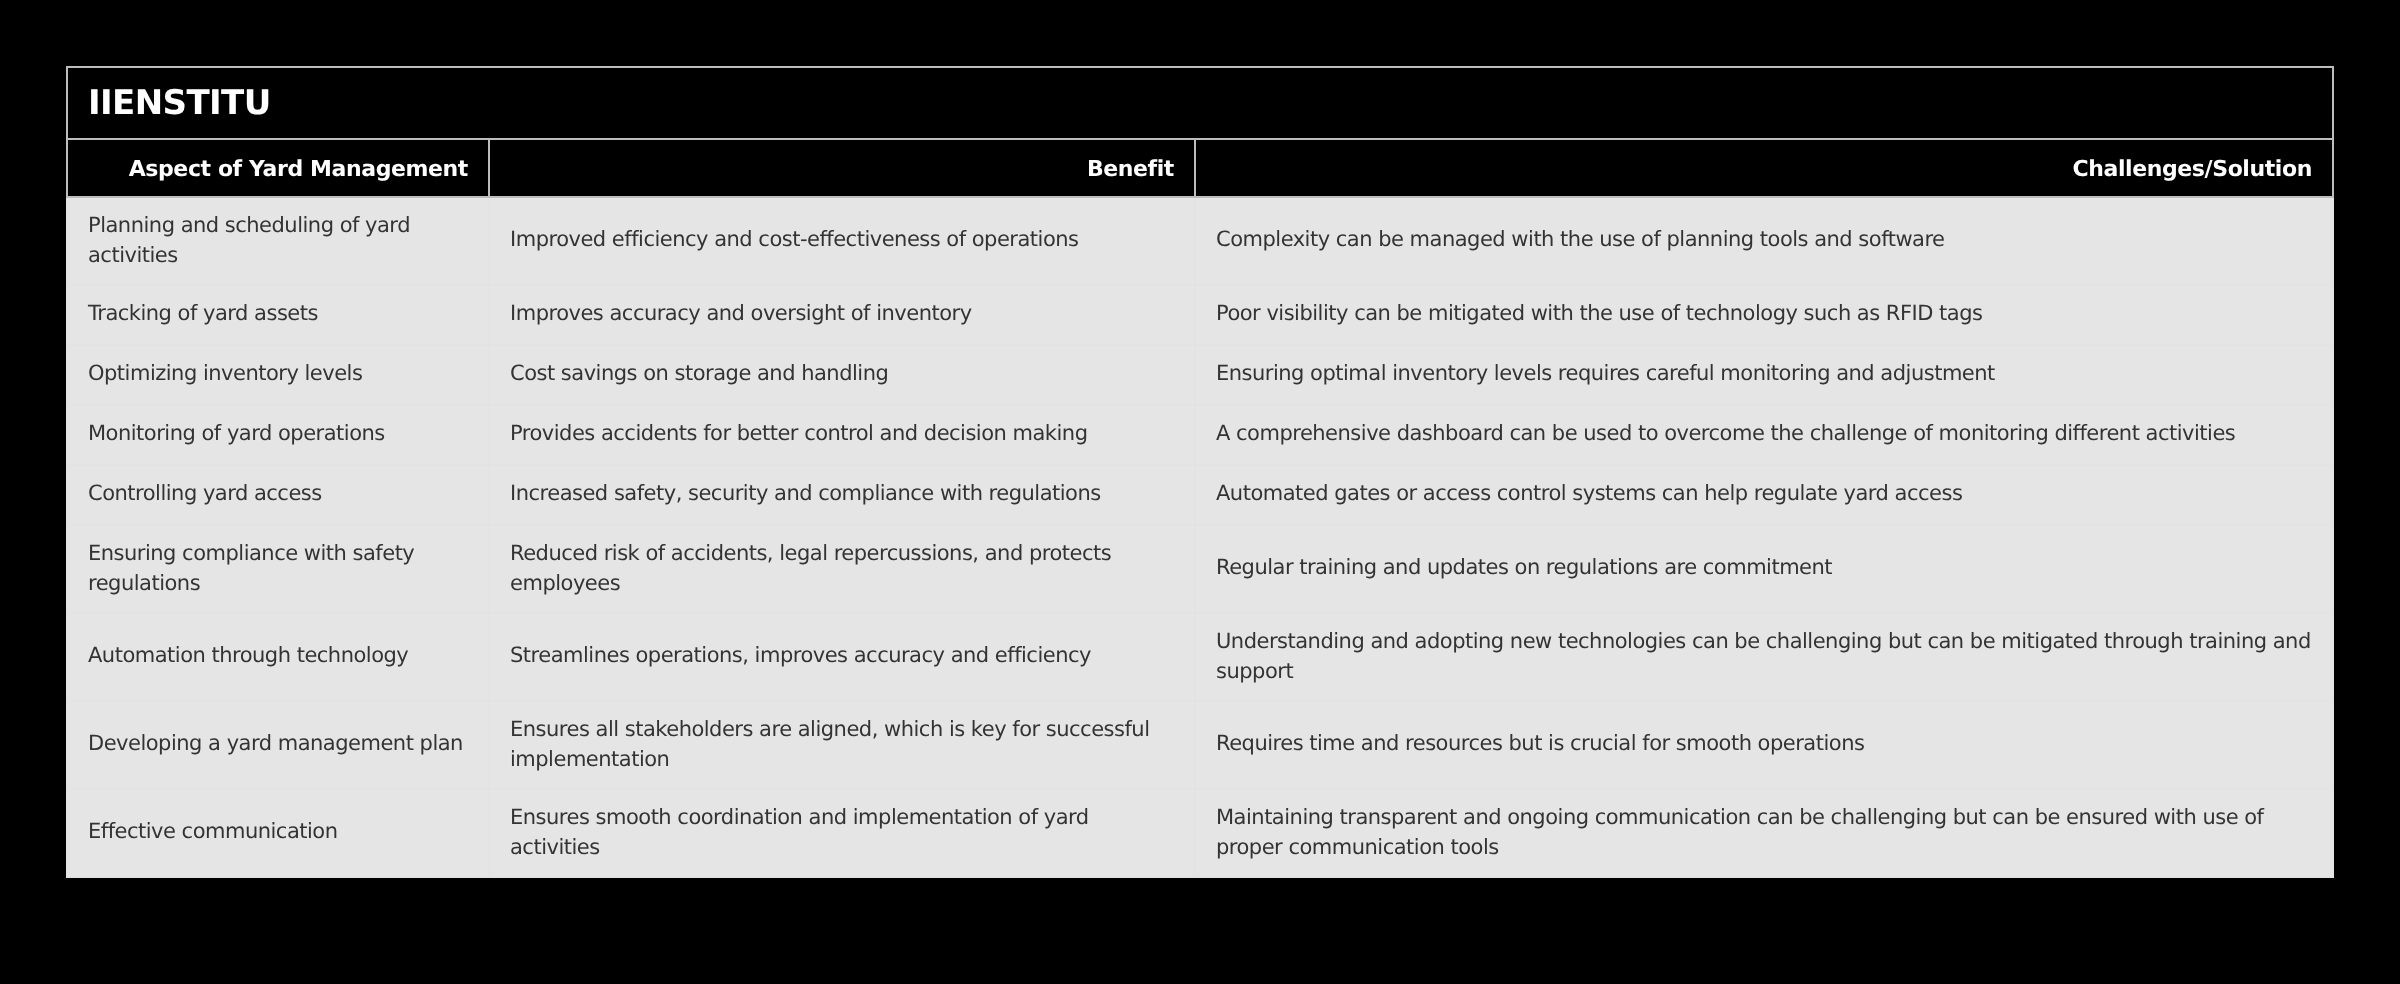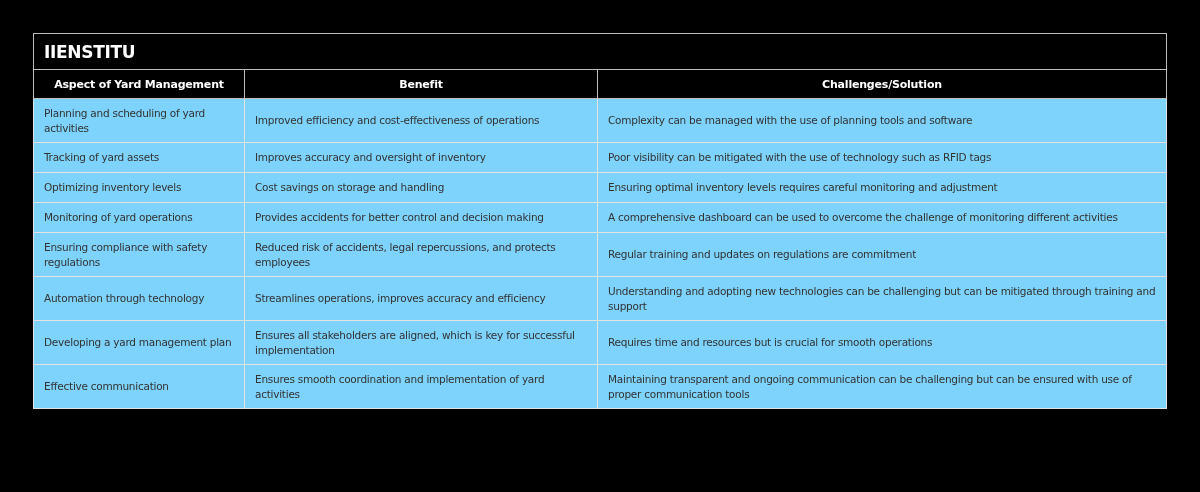--- a/index.html
+++ b/index.html
@@ -6,30 +6,30 @@
   body {
     width: 1200px; height: 492px; background: #000;
     font-family: "DejaVu Sans", "Liberation Sans", sans-serif;
     position: relative; overflow: hidden;
   }
   .wrap {
     position: absolute; left: 33px; top: 33px; width: 1133px;
   }
   table {
     width: 1133px; border-collapse: collapse; table-layout: fixed;
-    background: #7dd3fc;
+    background: #e5e5e5;
   }
   .title-row td {
     background: #000; color: #fff; font-weight: bold; font-size: 17px;
     height: 35px; padding: 0 10px; border: 1px solid #bdbdbd;
     letter-spacing: -0.3px;
   }
   th {
     background: #000; color: #fff; font-weight: bold; font-size: 11px;
-    text-align: center; height: 28px; padding: 0 10px;
+    text-align: right; height: 28px; padding: 0 10px;
     border: 1px solid #bdbdbd; letter-spacing: -0.2px;
   }
   td.cell {
     color: #333; font-size: 10.5px; line-height: 15px;
     padding: 5px 10px; border: 1px solid #e3e3e3; vertical-align: middle;
     letter-spacing: -0.25px;
   }
   tr.r1 td.cell { height: 33px; }
   tr.r2 td.cell { height: 19px; }
 </style>
@@ -65,20 +65,25 @@
     <tr class="r2">
       <td class="cell">Optimizing inventory levels</td>
       <td class="cell">Cost savings on storage and handling</td>
       <td class="cell">Ensuring optimal inventory levels requires careful monitoring and adjustment</td>
     </tr>
     <tr class="r2">
       <td class="cell">Monitoring of yard operations</td>
       <td class="cell">Provides accidents for better control and decision making</td>
       <td class="cell">A comprehensive dashboard can be used to overcome the challenge of monitoring different activities</td>
     </tr>
+    <tr class="r2">
+      <td class="cell">Controlling yard access</td>
+      <td class="cell">Increased safety, security and compliance with regulations</td>
+      <td class="cell">Automated gates or access control systems can help regulate yard access</td>
+    </tr>
     <tr class="r1">
       <td class="cell">Ensuring compliance with safety regulations</td>
       <td class="cell">Reduced risk of accidents, legal repercussions, and protects employees</td>
       <td class="cell">Regular training and updates on regulations are commitment</td>
     </tr>
     <tr class="r1">
       <td class="cell">Automation through technology</td>
       <td class="cell">Streamlines operations, improves accuracy and efficiency</td>
       <td class="cell">Understanding and adopting new technologies can be challenging but can be mitigated through training and support</td>
     </tr>

